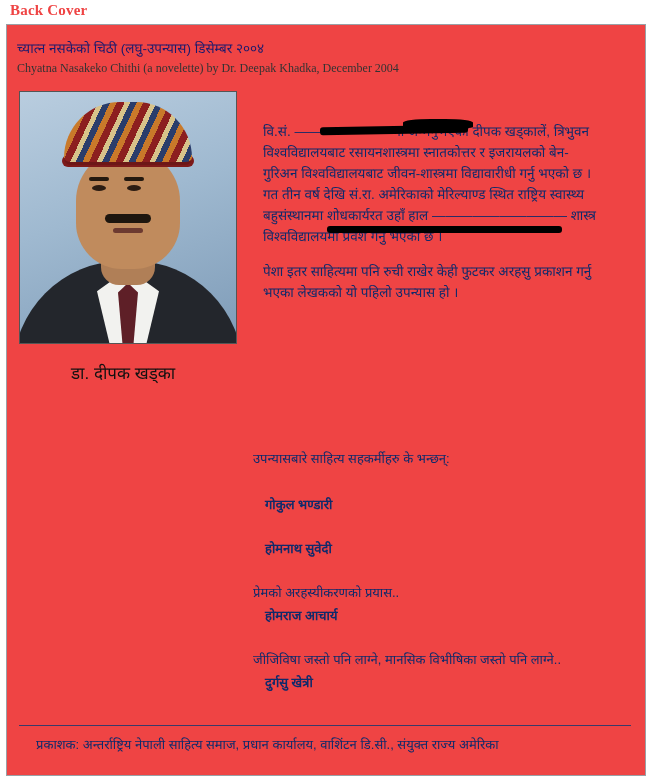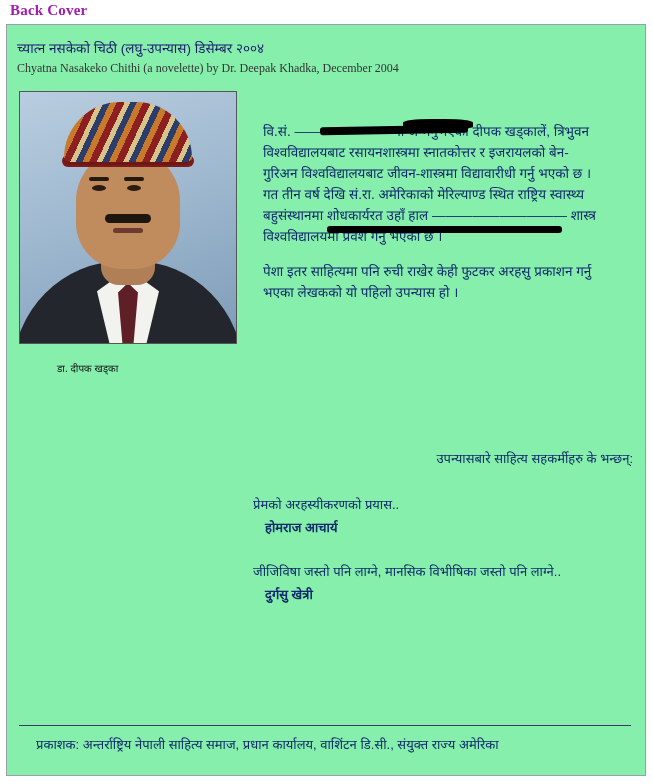--- a/index.html
+++ b/index.html
@@ -21,32 +21,32 @@
     height: 784px;
     box-sizing: border-box;
   }
   .header-title {
     position: absolute;
     left: 10px;
     top: 2px;
     font-family: "Liberation Serif", serif;
     font-weight: bold;
     font-size: 15px;
-    color: #a21caf;
+    color: #ef4444;
     letter-spacing: 0.2px;
   }
   .card {
     position: absolute;
     left: 6px;
     top: 24px;
     width: 640px;
     height: 752px;
     border: 1px solid #9aa0a6;
     box-sizing: border-box;
-    background: #86efac;
+    background: #ef4444;
   }
   .devanagari-title {
     position: absolute;
     left: 10px;
     top: 14px;
     font-family: "Liberation Sans", sans-serif;
     font-size: 13.5px;
     color: #1a1a6e;
     white-space: nowrap;
   }
@@ -183,24 +183,24 @@
     left: 50%;
     transform: translateX(-50%);
     bottom: 176px;
     width: 132px;
     height: 12px;
     background: #7d1a1a;
     border-radius: 6px;
   }
   .photo-caption {
     position: absolute;
-    left: 50px;
+    left: 64px;
     top: 336px;
     font-family: "Liberation Sans", sans-serif;
-    font-size: 10px;
+    font-size: 17px;
     color: #111;
   }
   .bio {
     position: absolute;
     left: 256px;
     top: 96px;
     width: 340px;
     font-family: "Liberation Sans", sans-serif;
     font-size: 13.5px;
     line-height: 21px;
@@ -236,22 +236,21 @@
     position: absolute;
     left: 246px;
     top: 424px;
     width: 380px;
     font-family: "Liberation Sans", sans-serif;
     font-size: 13px;
     color: #102a6b;
     line-height: 20px;
   }
   .quotes .lead {
-    margin: 0 0 26px 16px;
-    text-align: right;
+    margin: 0 0 26px 0;
   }
   .quote-block {
     margin: 0 0 24px 0;
   }
   .quote-text {
     display: block;
   }
   .quote-author {
     display: block;
     font-weight: bold;
@@ -313,23 +312,25 @@
     </div>
 
     <div class="redaction redact-1"></div>
     <div class="redaction redact-1b"></div>
     <div class="redaction redact-2"></div>
 
     <div class="quotes">
       <div class="lead">उपन्यासबारे साहित्य सहकर्मीहरु के भन्छन्:</div>
 
       <div class="quote-block">
+        <span class="quote-author">गोकुल भण्डारी</span>
       </div>
 
       <div class="quote-block">
+        <span class="quote-author">होमनाथ सुवेदी</span>
       </div>
 
       <div class="quote-block">
         <span class="quote-text">प्रेमको अरहस्यीकरणको प्रयास..</span>
         <span class="quote-author">होमराज आचार्य</span>
       </div>
 
       <div class="quote-block">
         <span class="quote-text">जीजिविषा जस्तो पनि लाग्ने, मानसिक विभीषिका जस्तो पनि लाग्ने..</span>
         <span class="quote-author">दुर्गसु खेत्री</span>

